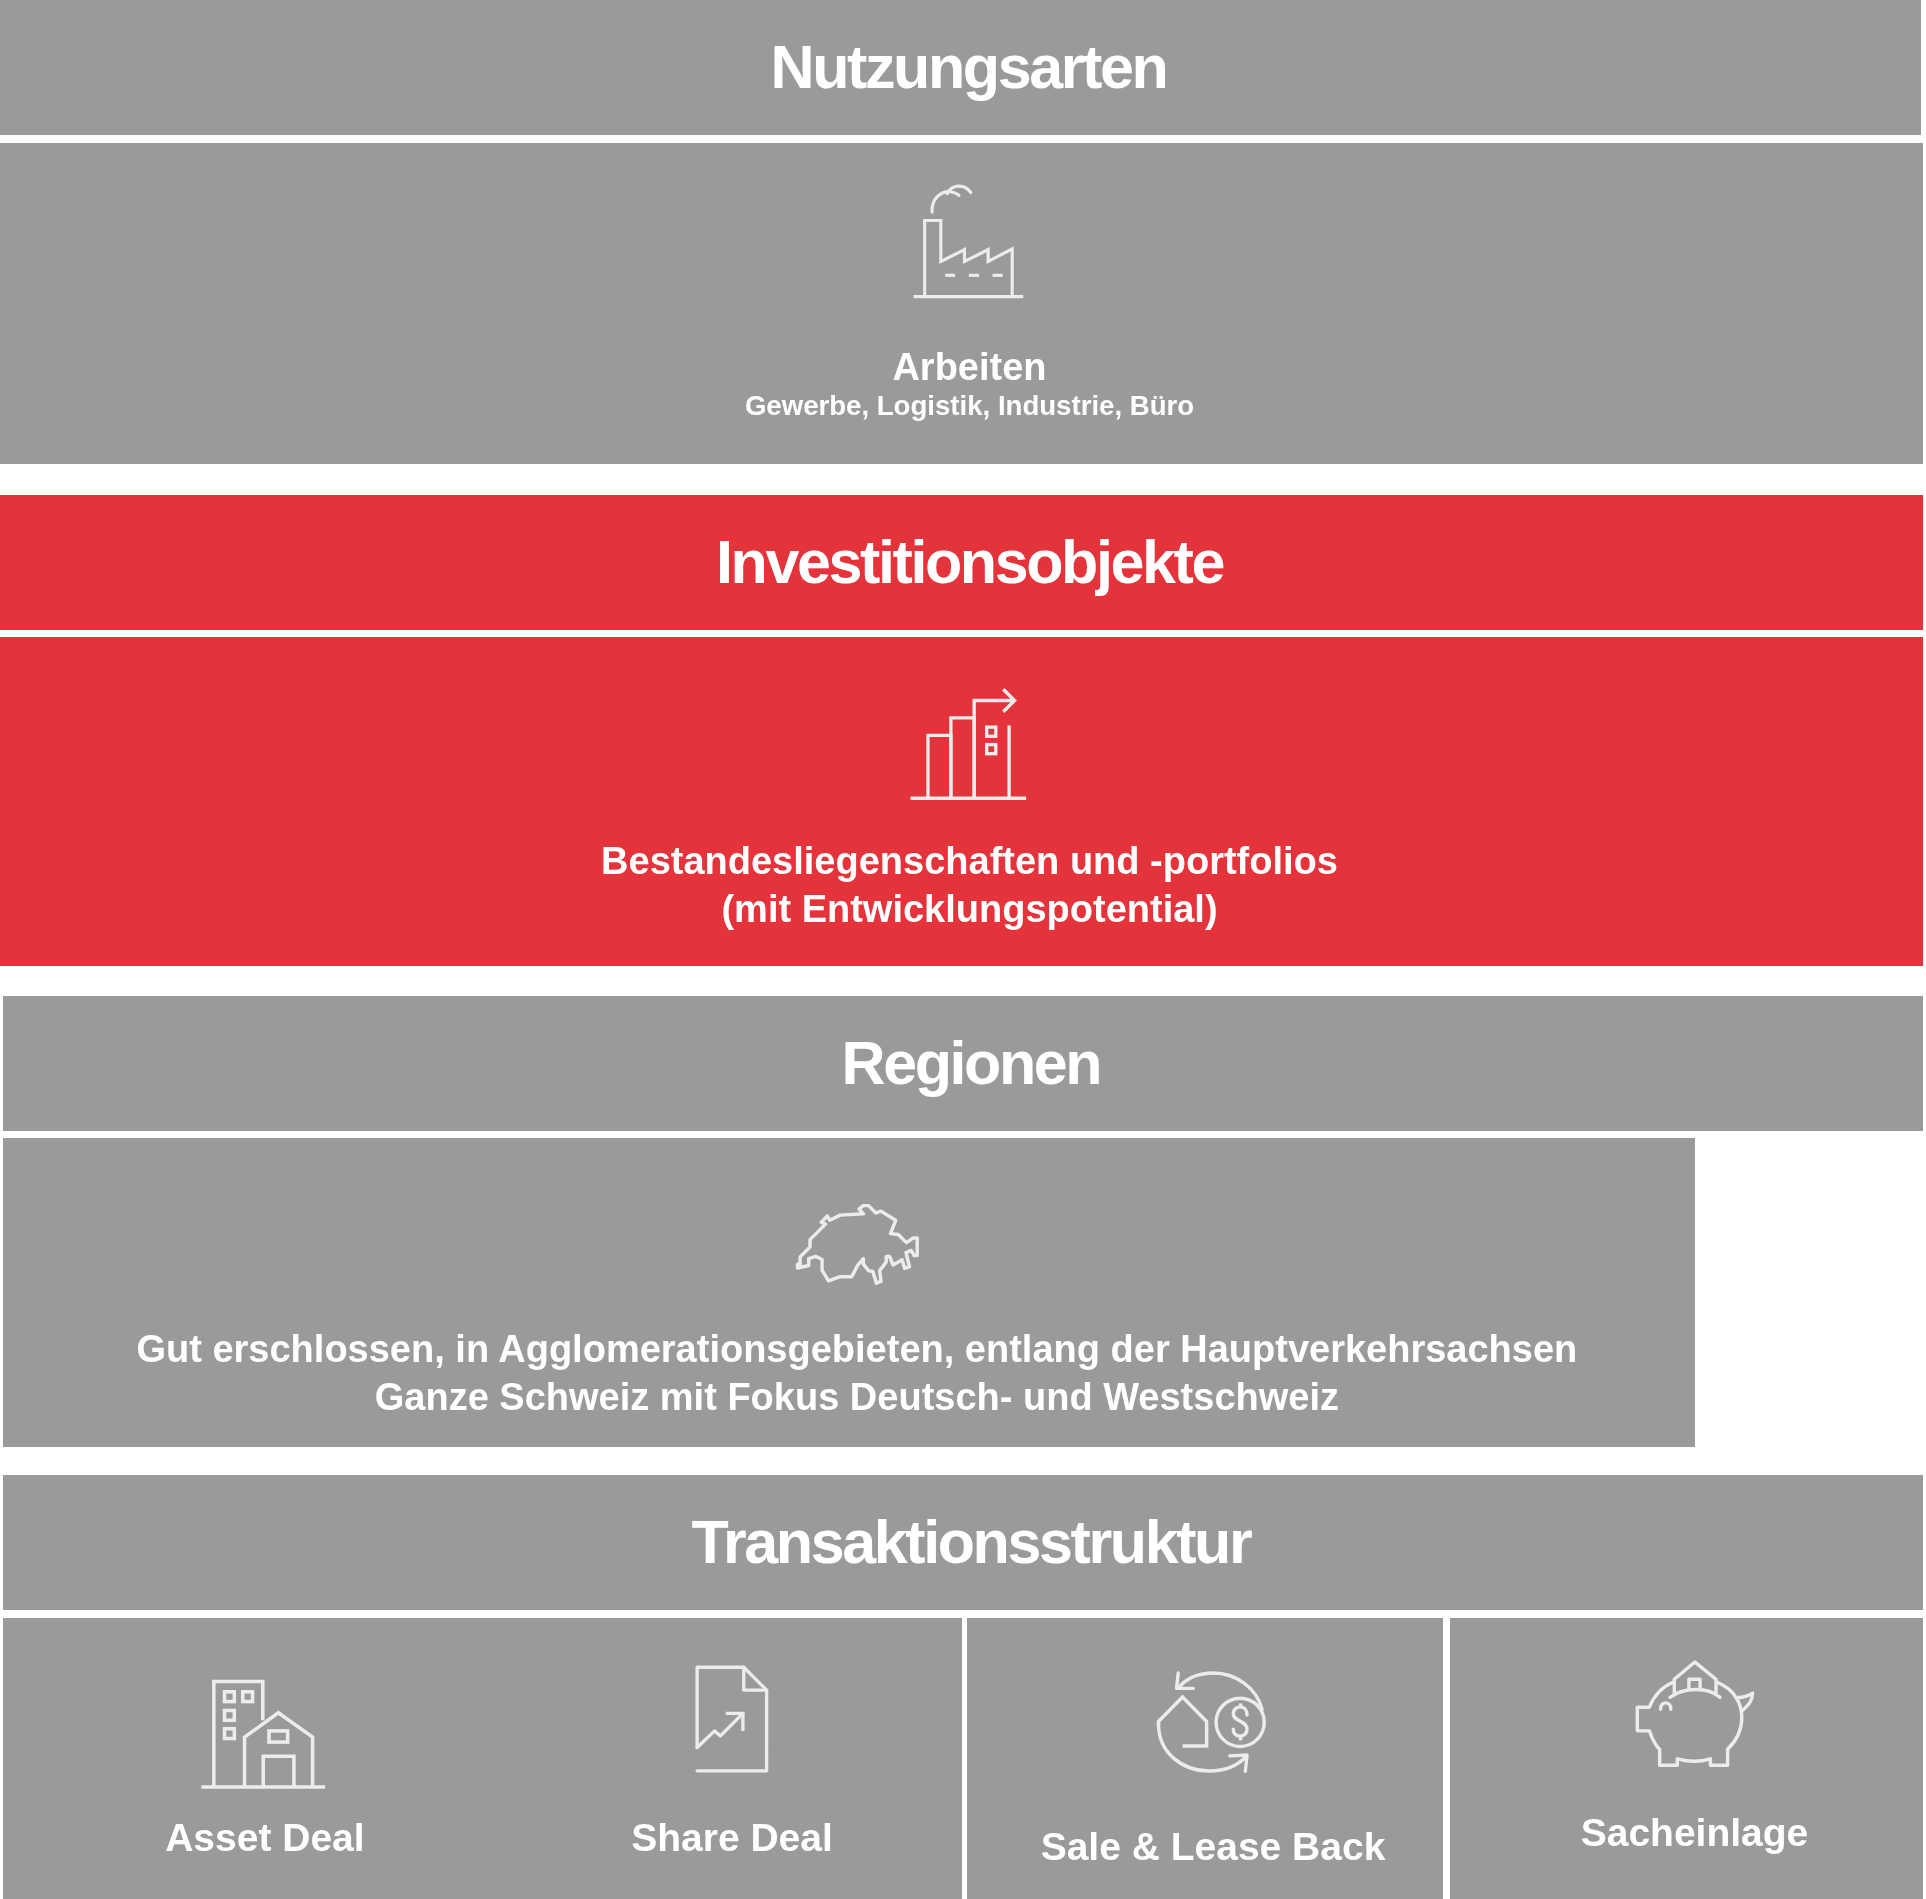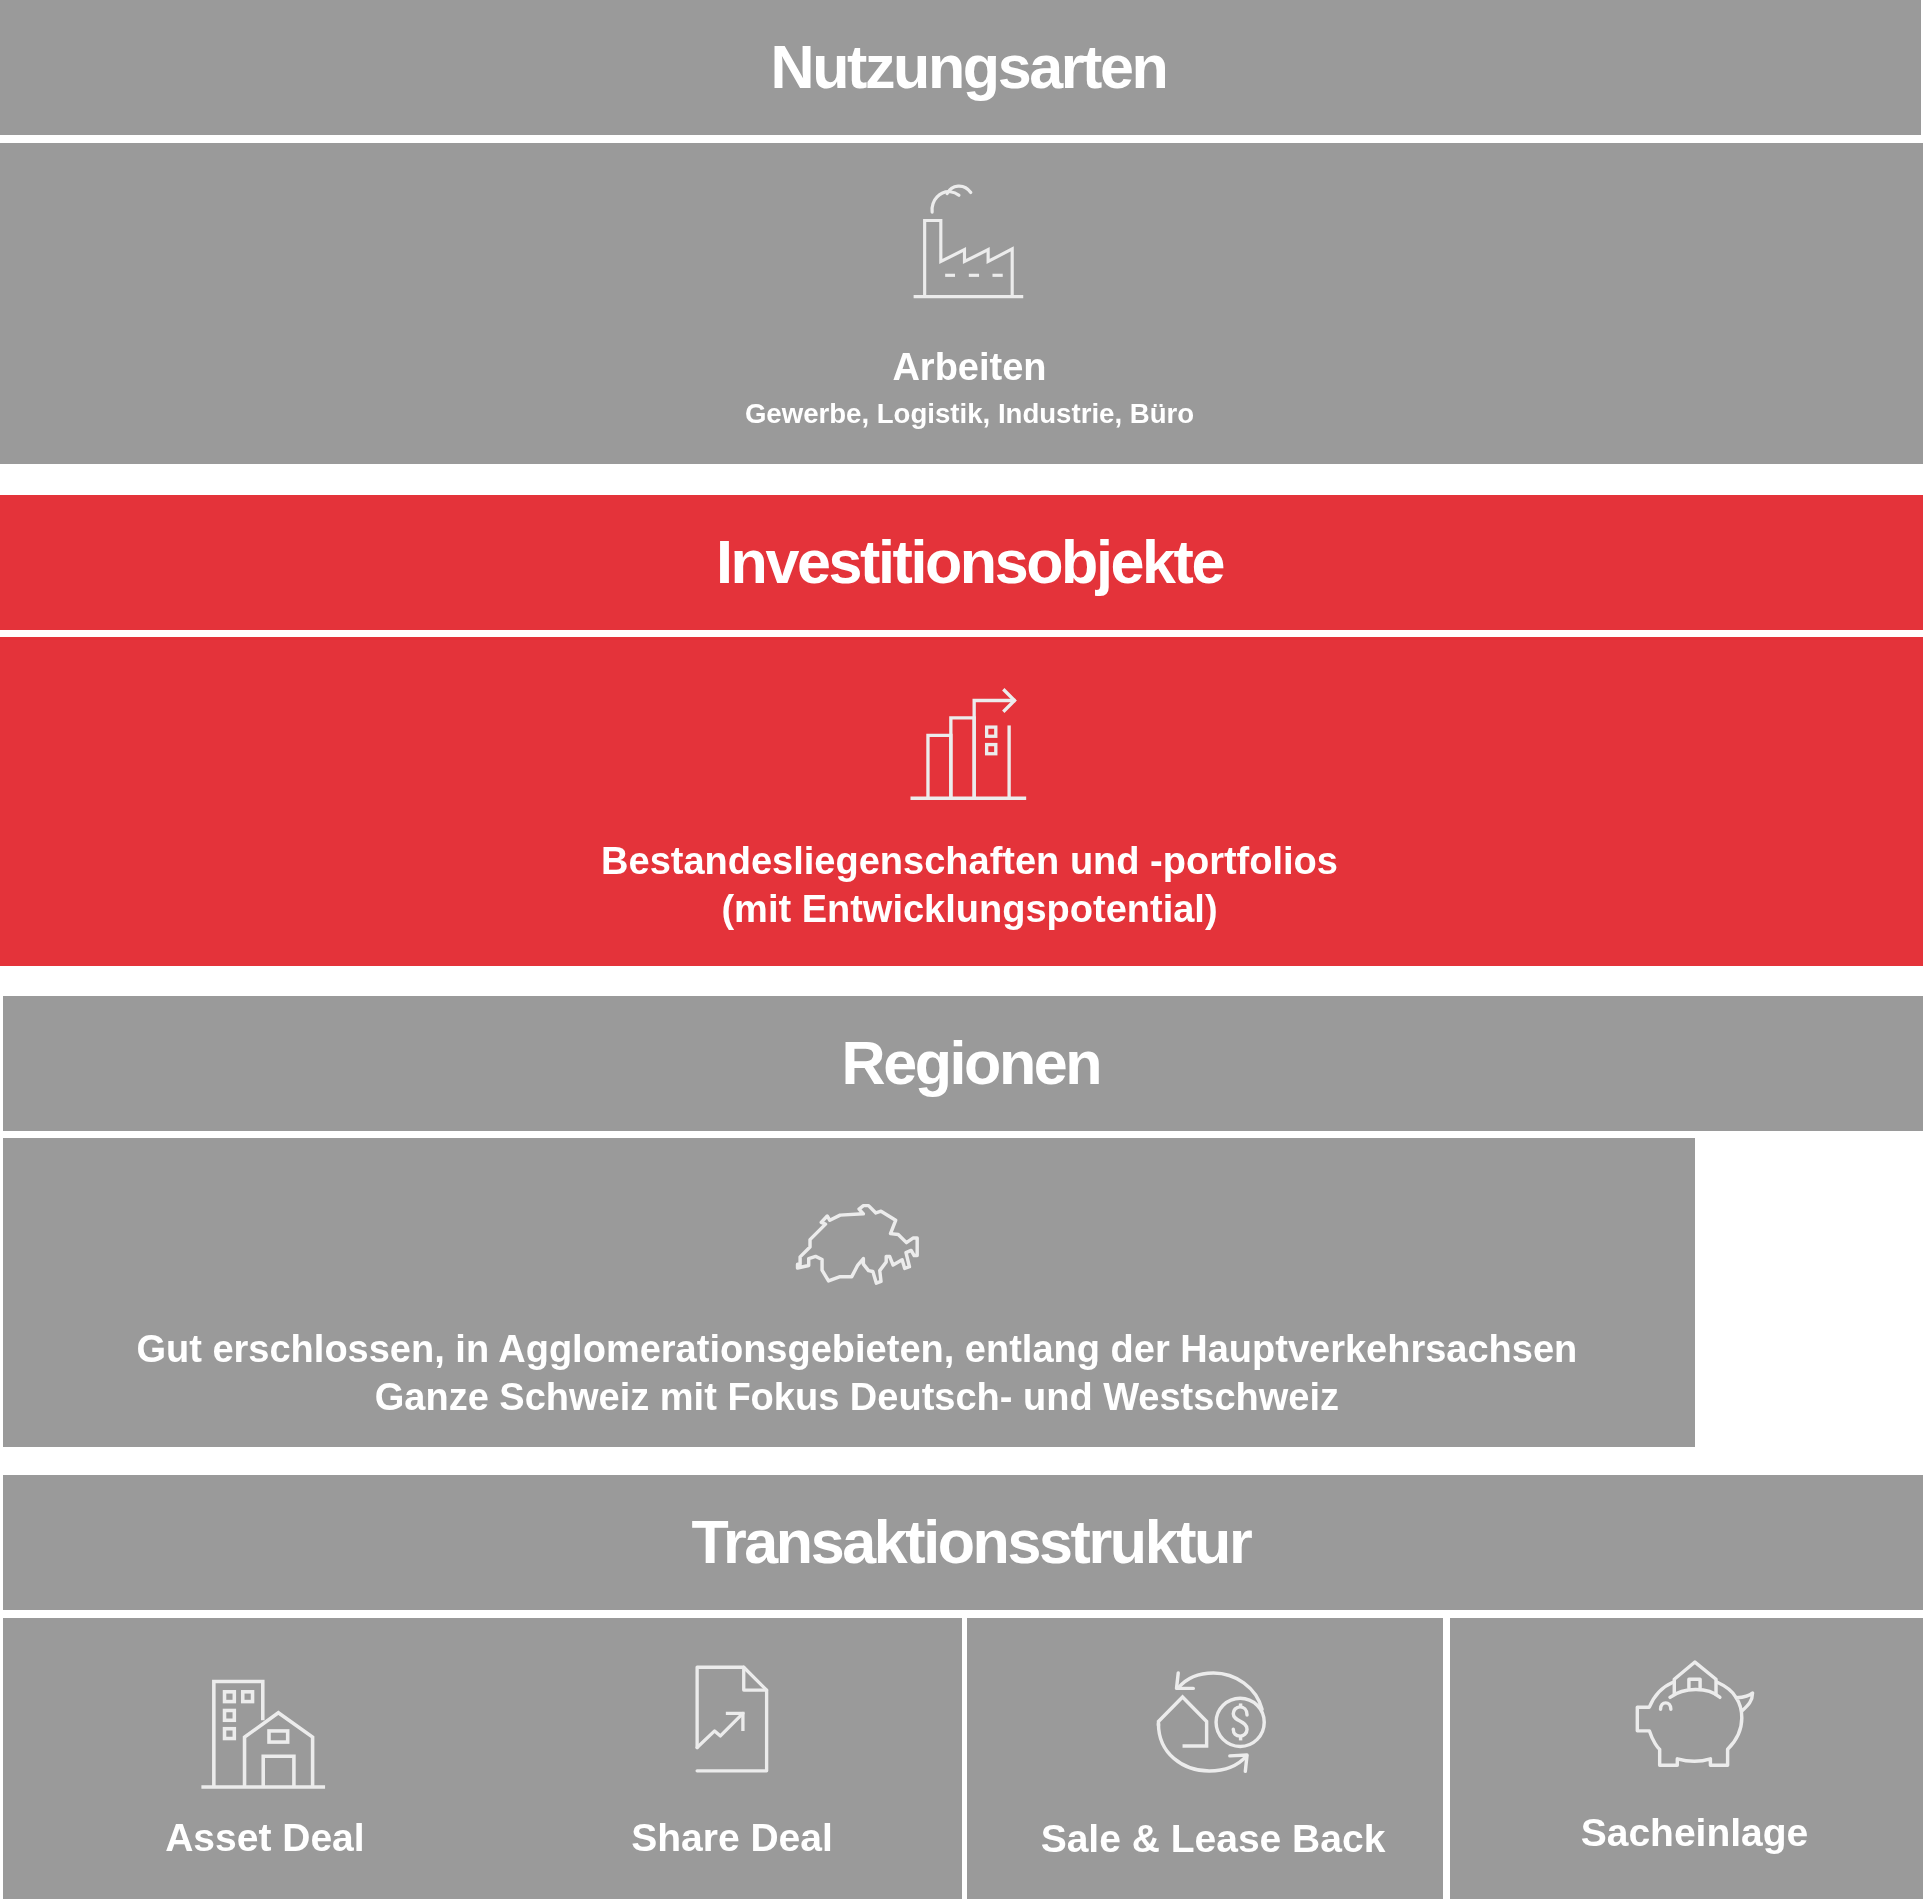--- a/index.html
+++ b/index.html
@@ -31,21 +31,21 @@
       <path class="stR" d="M79 92 C 76 60 100 38 125 40 C 135 41 142 45 147 49"></path>
       <path class="stR" d="M117 45 C 128 22 160 18 177 42"></path>
       <path class="st" d="M60 305 V 113 H 101 V 217 L 161 187 V 217 L 221 187 V 217 L 282 185 V 305"></path>
       <line class="st" x1="32" y1="306" x2="310" y2="306"></line>
       <line class="st" x1="112" y1="252" x2="137" y2="252"></line>
       <line class="st" x1="172" y1="252" x2="198" y2="252"></line>
       <line class="st" x1="232" y1="252" x2="258" y2="252"></line>
     </svg>
   </span>
   <div class="sub-title" style="margin-top:37px;">Arbeiten</div>
-  <div class="sub-text" style="margin-top:9px;">Gewerbe, Logistik, Industrie, Büro</div>
+  <div class="sub-text" style="margin-top:1px;">Gewerbe, Logistik, Industrie, Büro</div>
 </div>
 
 <div class="panel red" style="left:0; top:495px; width:1923px; height:135px;">
   <div class="hdr-title">Investitionsobjekte</div>
 </div>
 <div class="panel red" style="left:0; top:637px; width:1923px; height:329px; justify-content:flex-start;">
   <span class="icon" style="margin-top:41px;">
     <svg width="138" height="129" viewBox="0 0 330 310">
       <polyline class="st" points="64,288 64,138 119,138 119,288"></polyline>
       <polyline class="st" points="119,288 119,96 175,96 175,288"></polyline>
@@ -104,21 +104,21 @@
     <svg width="105" height="129" viewBox="0 0 250 310">
       <polyline class="stR" points="40,220 40,27 152,27 207,82 207,276 40,276"></polyline>
       <polyline class="stR" points="152,27 152,82 207,82"></polyline>
       <polyline class="stR" points="40,220 82,180 96,192 150,138"></polyline>
       <polyline class="st" points="109,138 150,138 150,180"></polyline>
     </svg>
   </span>
   <div class="cell-label" style="margin-top:33px;">Share Deal</div>
 </div>
 
-<div class="panel gray" style="left:967px; top:1618px; width:476px; height:282px; justify-content:flex-start;">
+<div class="panel gray" style="left:967px; top:1618px; width:476px; height:282px; justify-content:flex-start;gap:8px;">
   <span class="icon" style="margin-top:39px;">
     <svg width="129" height="129" viewBox="0 0 300 300">
       <path class="stR" d="M263 122 C 250 70 200 37 150 37 C 120 37 90 45 68 72"></path>
       <polyline class="stR" points="68,37 64,73 103,73"></polyline>
       <path class="stR" d="M22 155 C 22 225 80 265 140 265 C 175 265 205 255 227 230"></path>
       <polyline class="stR" points="188,230 228,228 224,266"></polyline>
       <polyline class="st" points="78,207 134,207 134,150 78,93 22,150 22,160"></polyline>
       <circle class="st" cx="212" cy="152" r="56"></circle>
       <path class="stR" d="M228 135 C 228 122 220 116 212 116 C 202 116 196 124 196 132 C 196 150 228 148 228 168 C 228 178 220 184 212 184 C 202 184 196 178 196 168"></path>
       <line class="st" x1="213" y1="108" x2="213" y2="118"></line>

